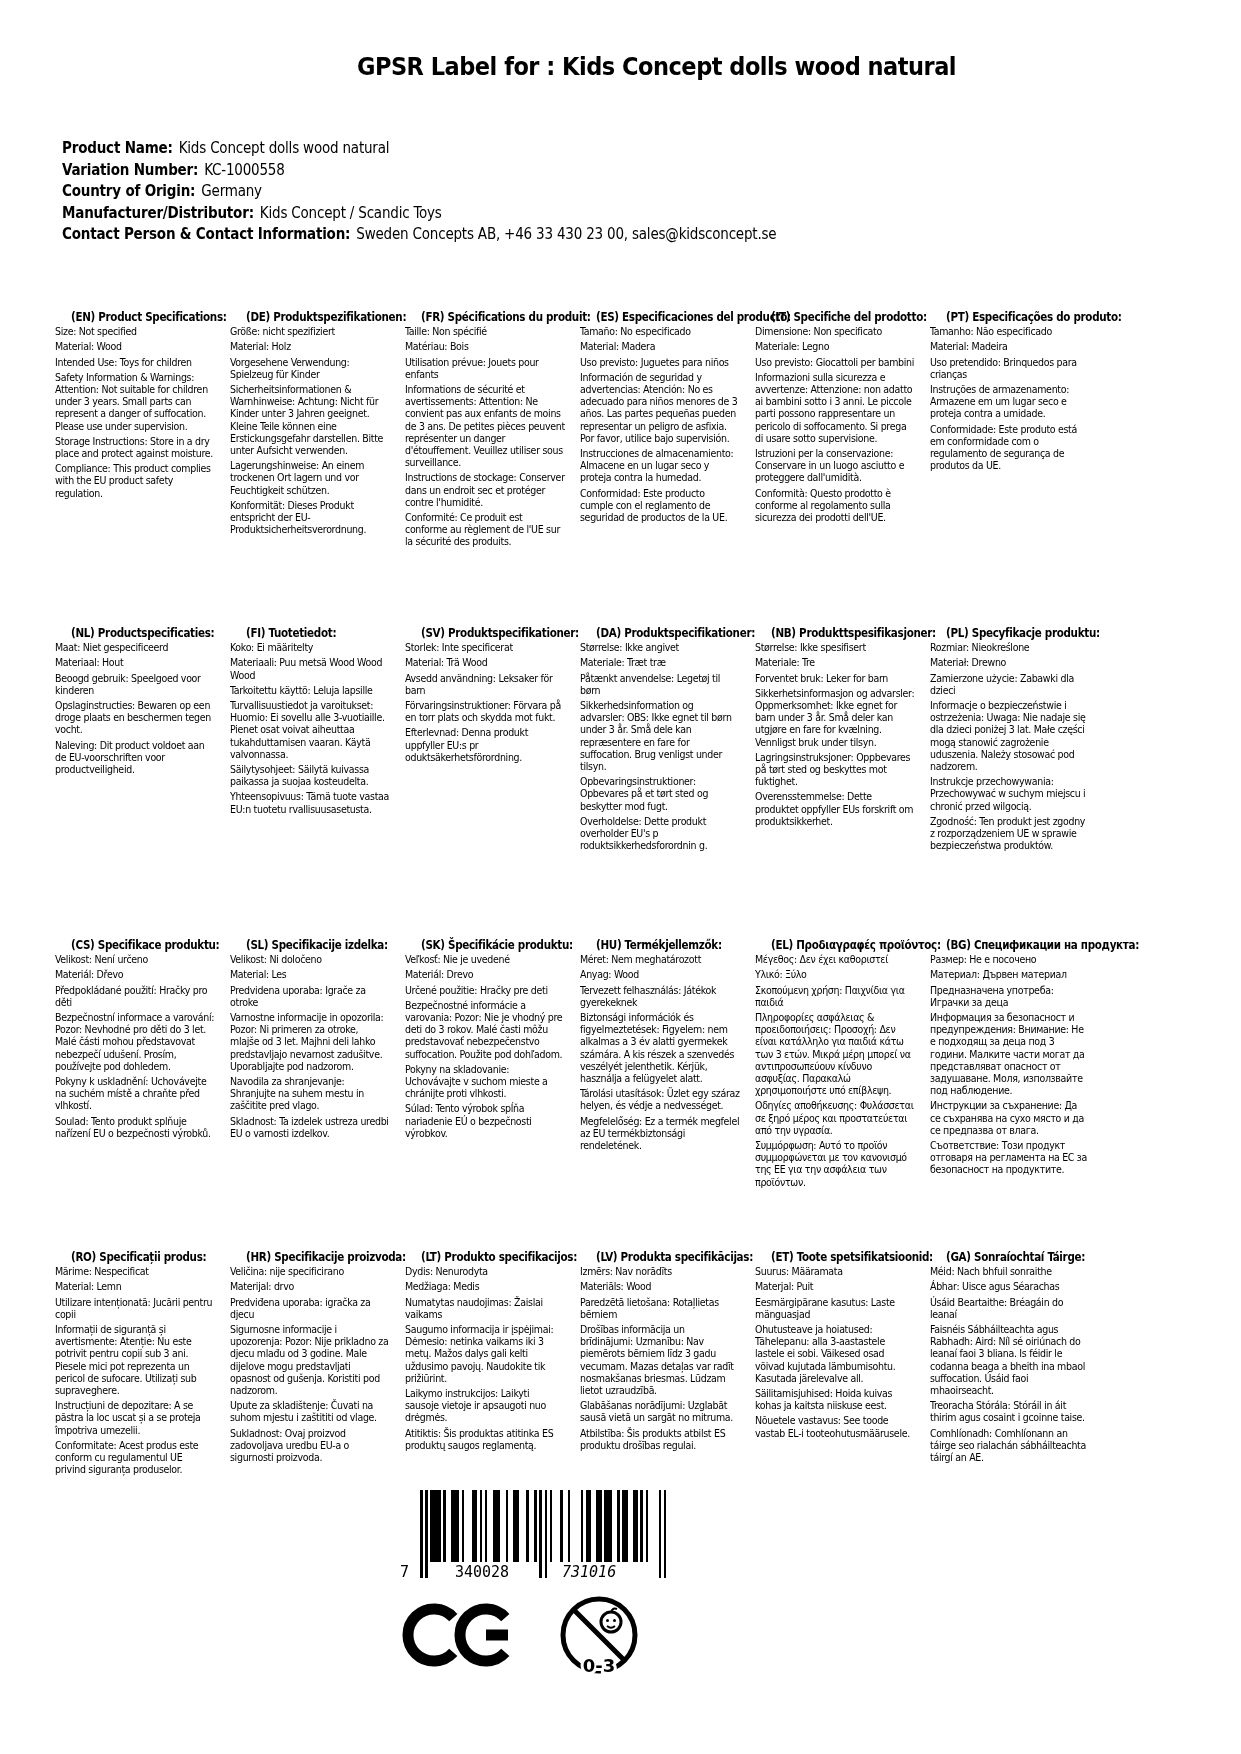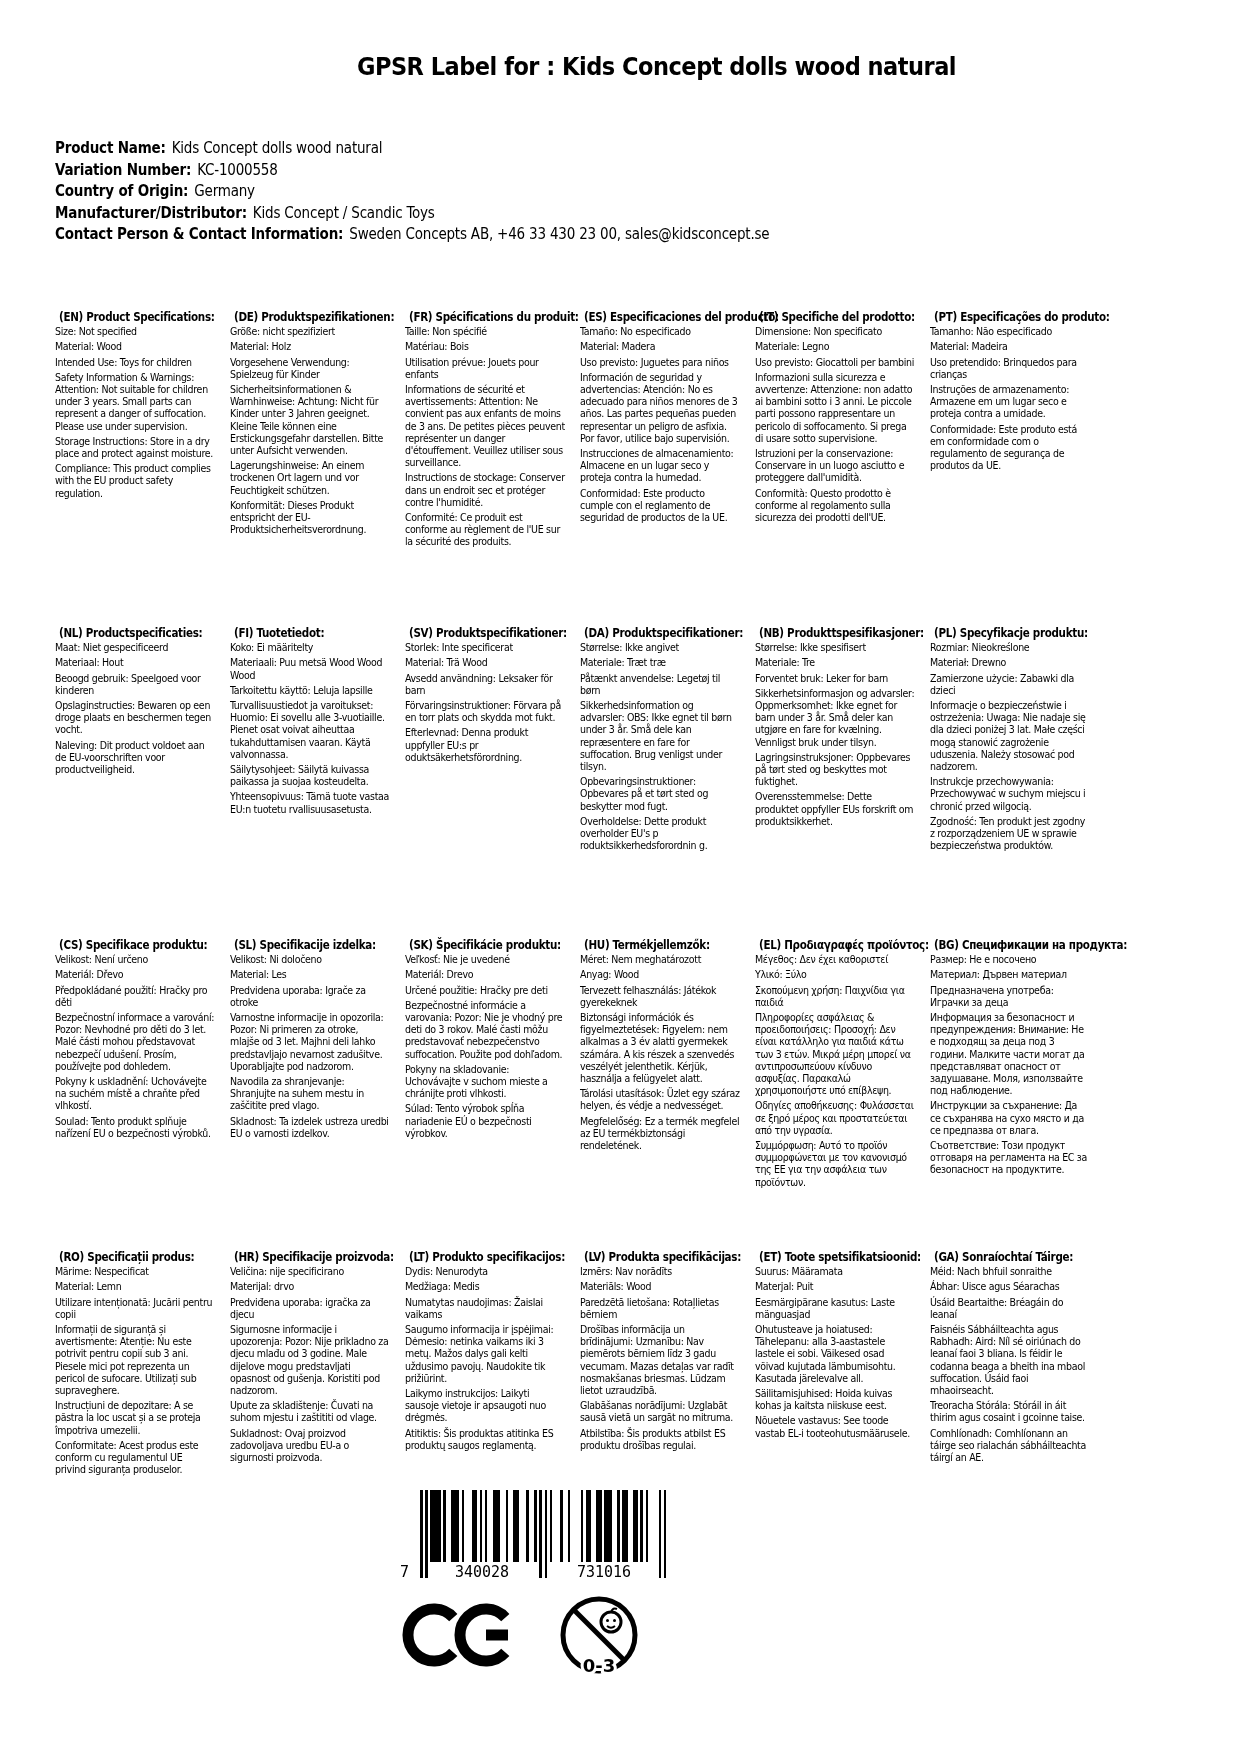--- a/index.html
+++ b/index.html
@@ -1,38 +1,38 @@
 <!DOCTYPE html>
 <html><head>
 <meta charset="utf-8">
 <style>
   html,body{margin:0;padding:0;background:#e8e8e8;}
   .page{position:relative;width:1241px;height:1754px;background:#ffffff;color:#000;
         font-family:"DejaVu Sans",sans-serif;overflow:hidden;margin:0 auto;}
   .title{position:absolute;top:52px;left:16px;width:1241px;text-align:center;
          font-size:25px;font-weight:bold;letter-spacing:-0.5px;font-stretch:condensed;padding-left:20px;}
-  .product-info{position:absolute;left:55px;top:138px;font-size:15px;line-height:21.5px;
+  .product-info{position:absolute;left:62px;top:138px;font-size:15px;line-height:21.5px;
                 letter-spacing:-0.2px;font-stretch:condensed;}
   .pi-row{white-space:nowrap;}
   .pi-label{font-weight:bold;margin-right:6px;}
   .grid{position:absolute;left:55px;top:311px;display:grid;
         grid-template-columns:repeat(6,160px);column-gap:15px;
         grid-template-rows:316px 312px 312px auto;}
   .block{font-size:10.5px;line-height:12.2px;letter-spacing:-0.3px;font-stretch:condensed;}
-  .block .bh{font-size:11.5px;font-weight:bold;white-space:nowrap;margin:0 0 2px 4px;}
+  .block .bh{font-size:11.5px;font-weight:bold;white-space:nowrap;margin:0 0 2px 16px;}
   .block p{margin:0 0 3px 0;overflow-wrap:break-word;}
   .barcode{position:absolute;left:398px;top:1490px;width:280px;height:96px;}
   .bc-bars{position:absolute;left:22px;top:0;display:flex;}
   .bm{width:2.6px;height:72px;background:transparent;}
   .bm.on{background:#000;}
   .bm.gd.on{height:88px;}
   .bc-digit{position:absolute;font-family:"DejaVu Sans Mono",monospace;font-size:15px;top:73px;}
   .bc-7{left:2px;}
   .bc-g1{left:30px;width:108px;text-align:center;}
-  .bc-g2{left:152px;width:108px;text-align:center;}
+  .bc-g2{left:164px;width:108px;text-align:left;font-style:italic;}
   .ce-mark{position:absolute;left:402px;top:1602px;}
   .age-mark{position:absolute;left:556px;top:1592px;}
 </style>
 </head>
 <body>
 
 <div class="page">
 
   <div class="title">GPSR Label for : Kids Concept dolls wood natural</div>
 

